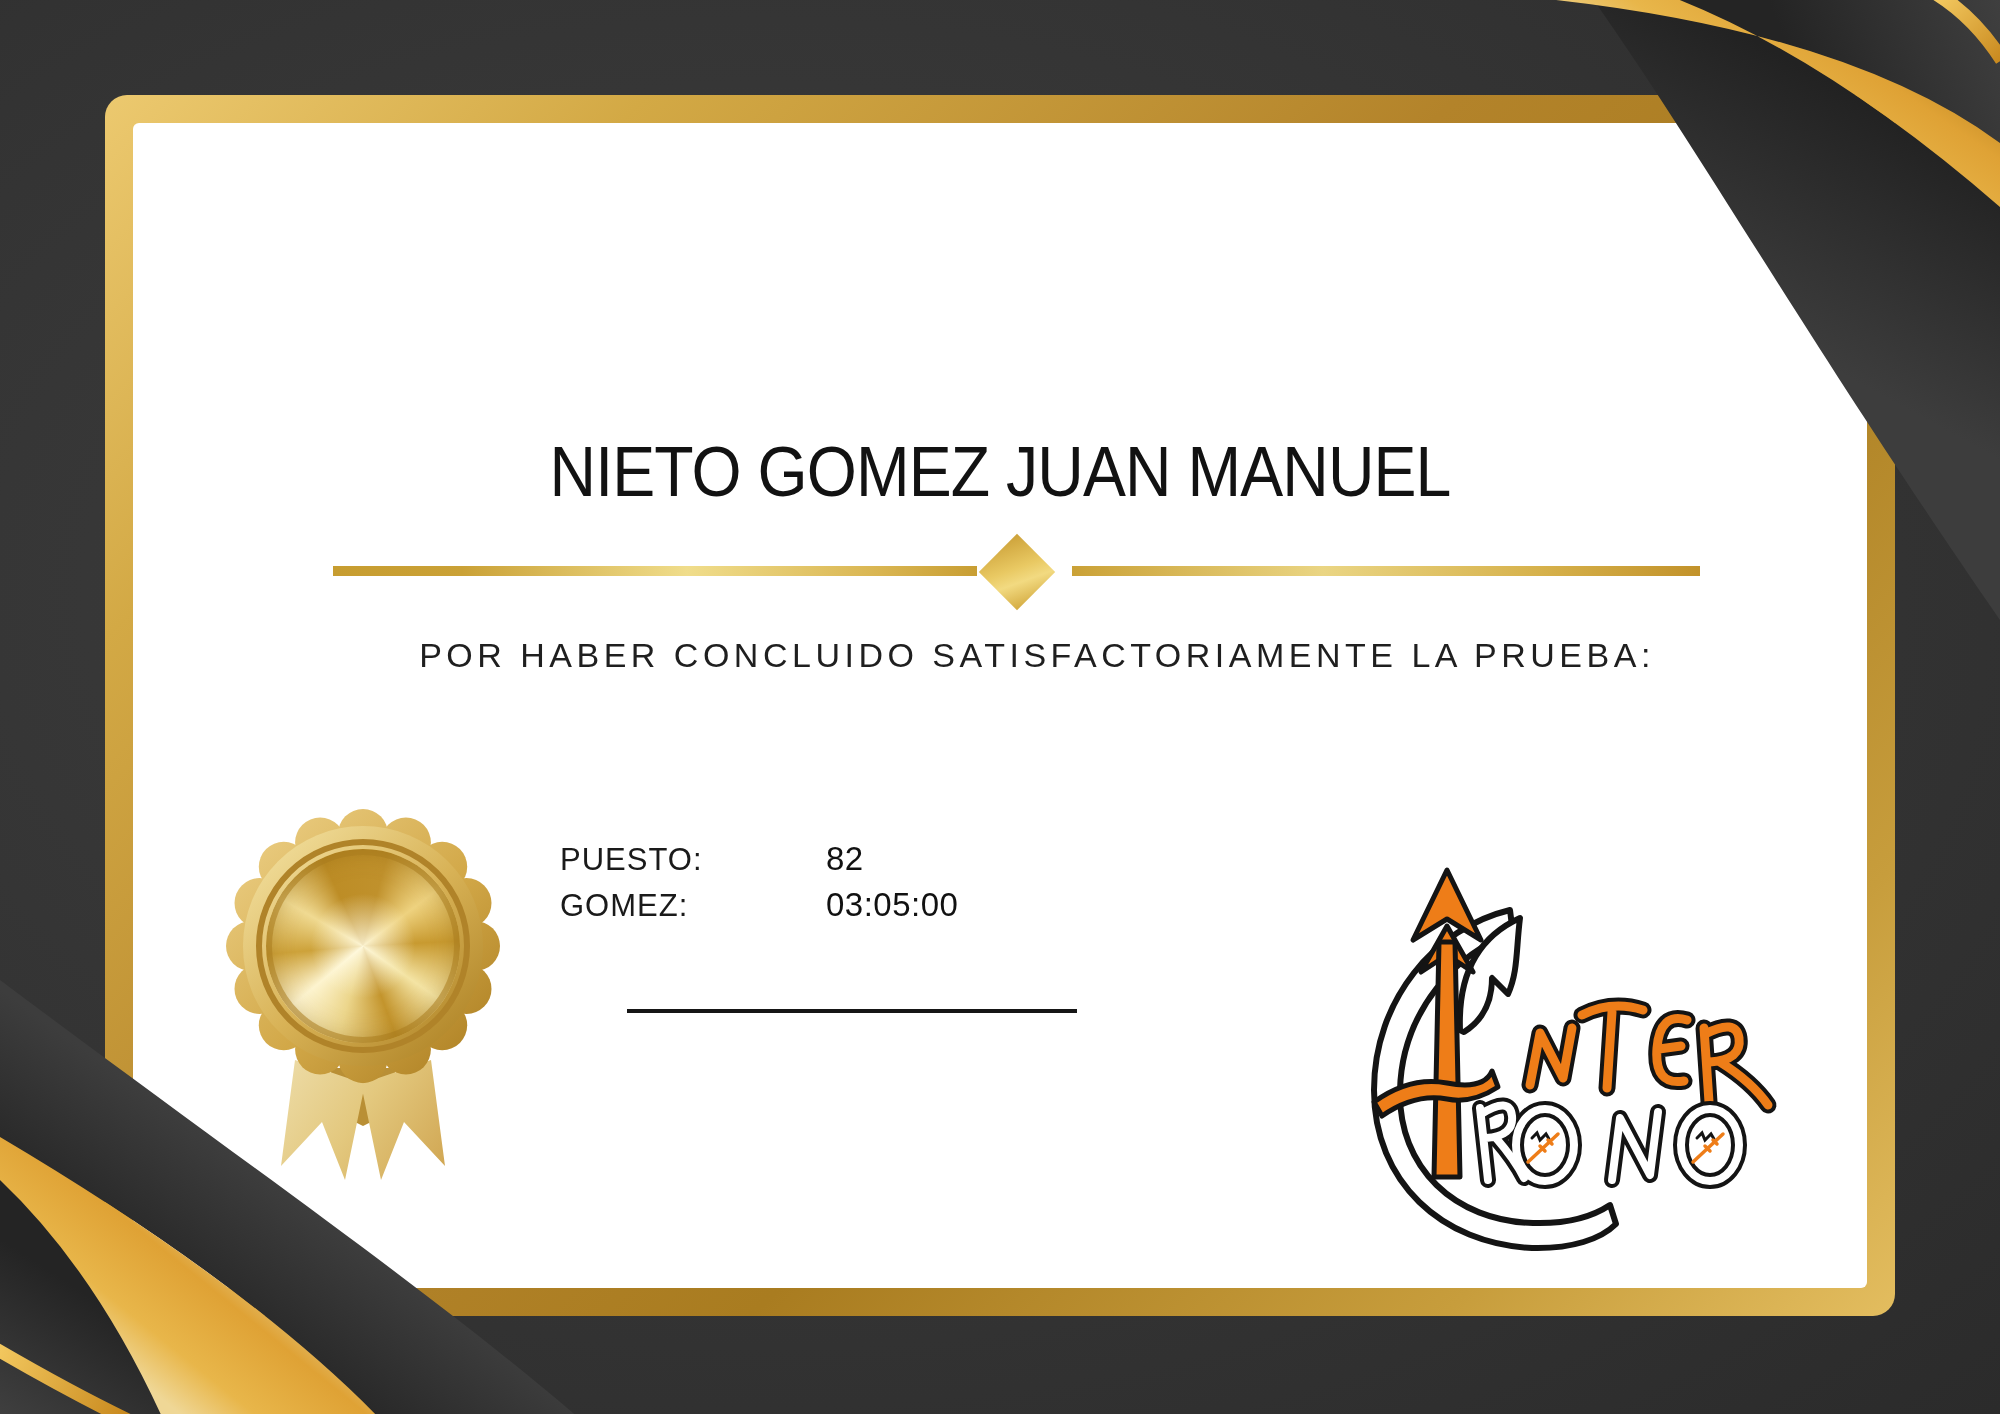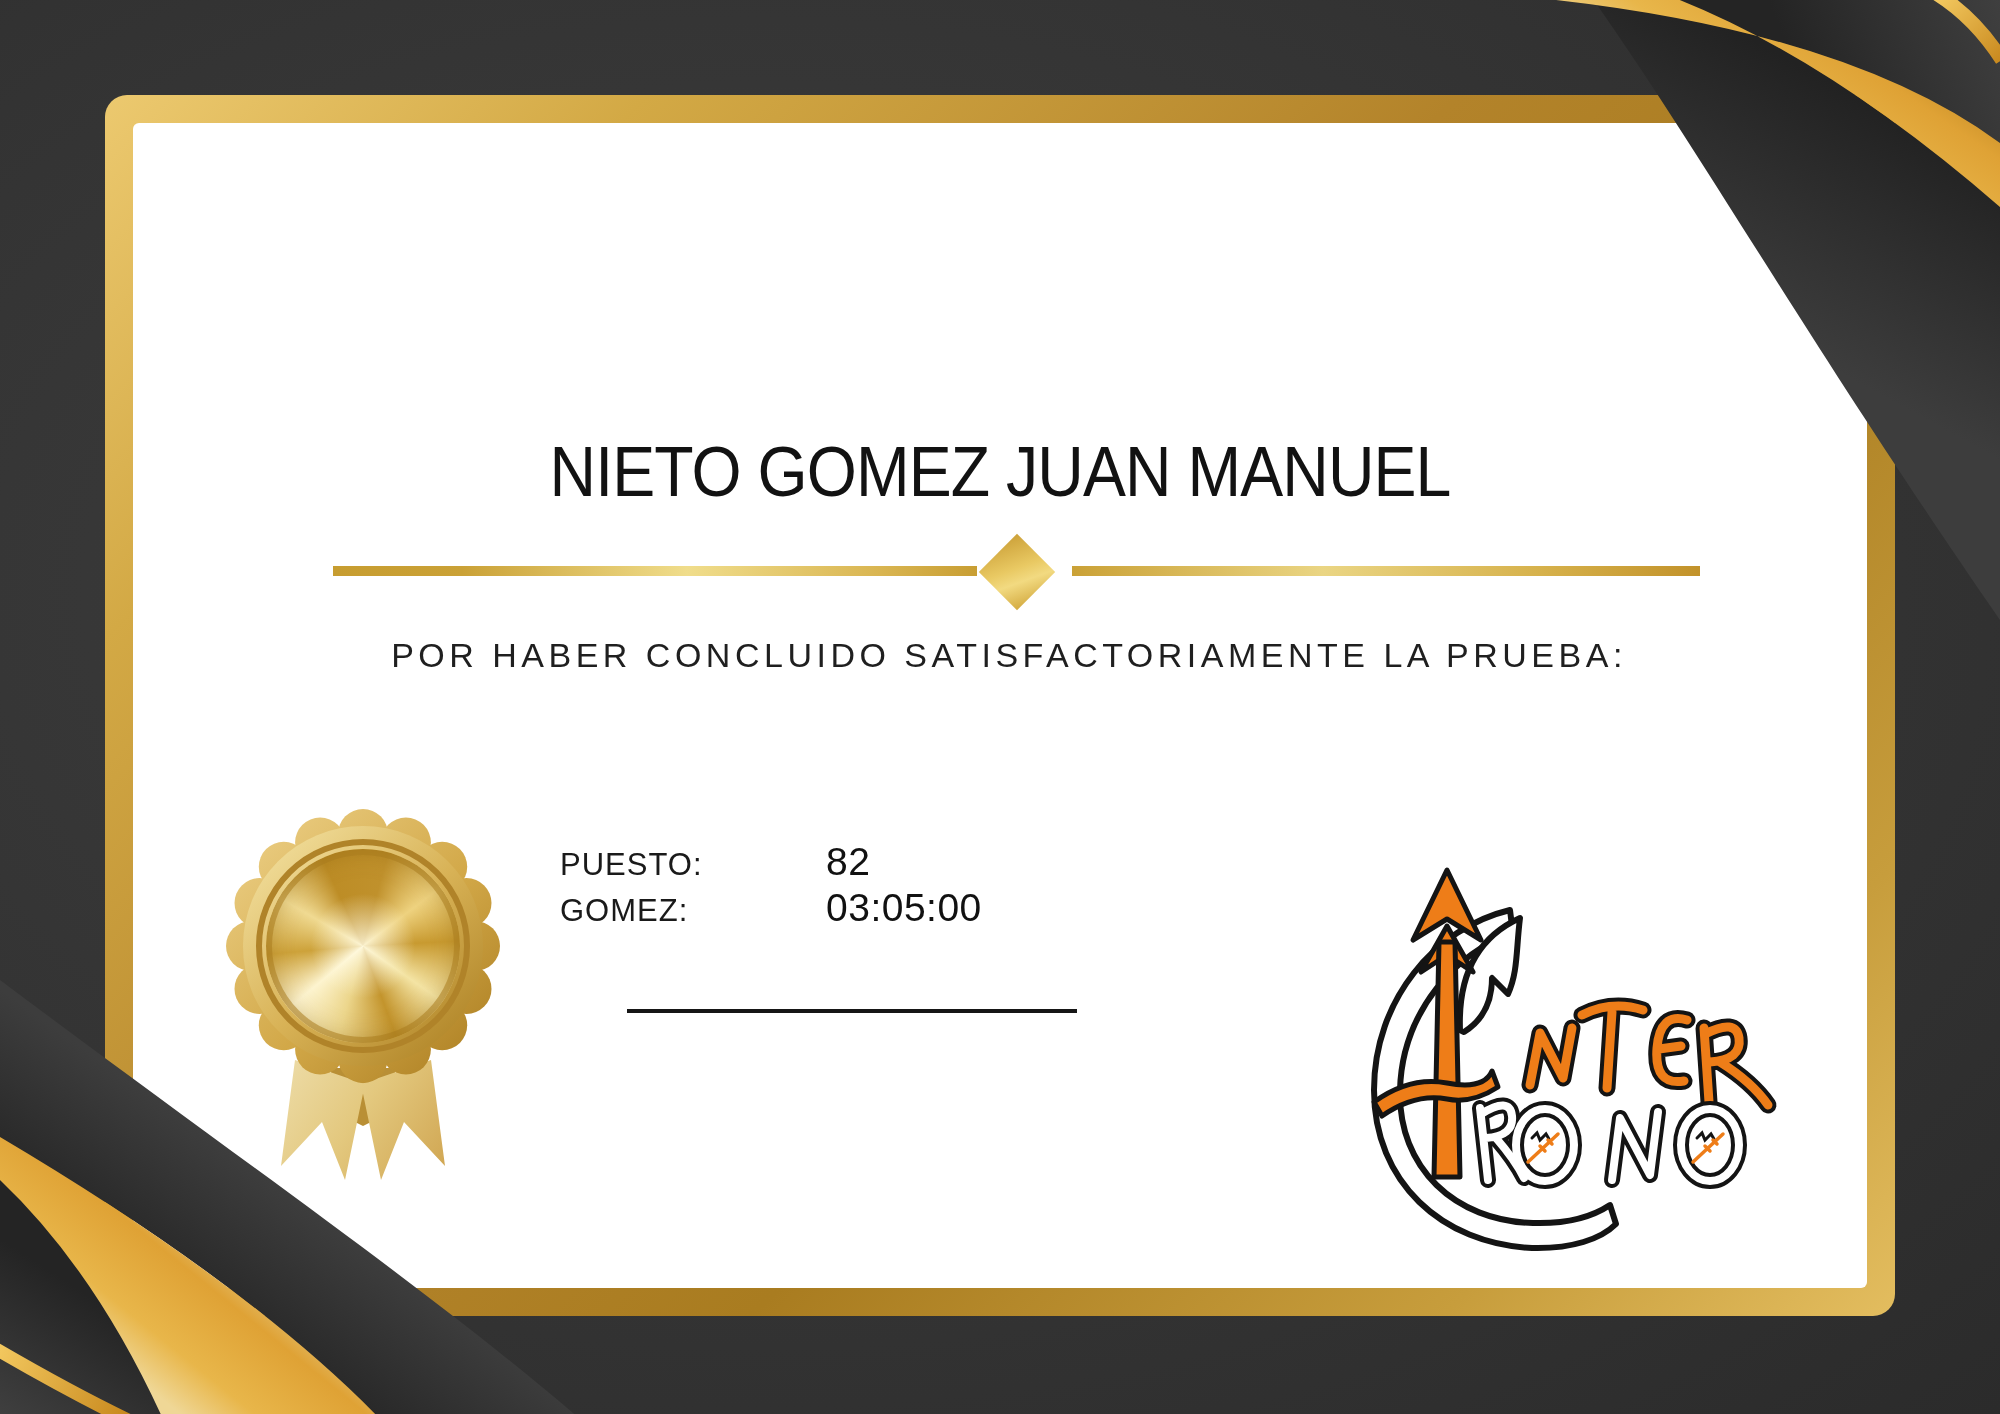--- a/index.html
+++ b/index.html
@@ -23,36 +23,36 @@
     position:absolute;left:105px;top:224px;width:1790px;text-align:center;
     font-size:40px;font-weight:400;letter-spacing:12px;color:#262626;z-index:3;
   }
   .name{
     position:absolute;left:105px;top:432px;width:1790px;text-align:center;
     font-size:70px;font-weight:500;letter-spacing:-1px;color:#121212;
     transform:scaleX(.92);z-index:3;white-space:nowrap;
   }
   .subtitle{
     position:absolute;left:105px;top:636px;width:1808px;text-align:center;
-    font-size:34px;font-weight:400;letter-spacing:4.5px;color:#1f1f1f;z-index:3;white-space:nowrap;
+    font-size:34px;font-weight:400;letter-spacing:4.5px;color:#1f1f1f;z-index:3;white-space:nowrap;padding-left:28px;
   }
   
   .divider-line{position:absolute;top:566px;height:10px;z-index:3;}
   .divider-line.left{left:333px;width:644px;background:linear-gradient(90deg,#c79d30 0%,#caa136 20%,#f0dd8b 55%,#d9b551 85%,#c89e33 100%);}
   .divider-line.right{left:1072px;width:628px;background:linear-gradient(90deg,#caa136 0%,#ead583 40%,#d6b14b 75%,#c2922a 100%);}
   .divider-diamond{
     position:absolute;left:990px;top:545px;width:54px;height:54px;z-index:3;
     transform:rotate(45deg);
     background:linear-gradient(115deg,#cda23a 0%,#e9c963 45%,#f2da81 65%,#d4ab41 100%);
   }
   
   .stats{position:absolute;left:560px;top:840px;z-index:3;}
   .stat-row{display:flex;align-items:baseline;height:46px;}
   .stat-label{width:245px;text-align:left;font-size:31px;letter-spacing:1px;color:#1a1a1a;white-space:nowrap;}
-  .stat-value{margin-left:21px;font-size:39px;color:#111;letter-spacing:.5px;white-space:nowrap;}
+  .stat-value{margin-left:21px;font-size:33px;color:#111;letter-spacing:.5px;white-space:nowrap;}
   .stats-underline{position:absolute;left:627px;top:1009px;width:450px;height:4px;background:#161616;z-index:3;}
   
   .medal{position:absolute;left:195px;top:770px;width:340px;height:420px;z-index:3;}
   .medal svg{position:absolute;left:0;top:0;}
   .medal-face{
     position:absolute;left:71px;top:79px;width:194px;height:194px;border-radius:50%;
     background:
       radial-gradient(circle at 50% 50%, rgba(255,250,225,.85) 0%, rgba(255,250,225,0) 38%),
       conic-gradient(from 15deg,
         #c0912c 0deg,#eed27f 38deg,#c89a30 72deg,#f4e4a4 110deg,#c3942c 145deg,

